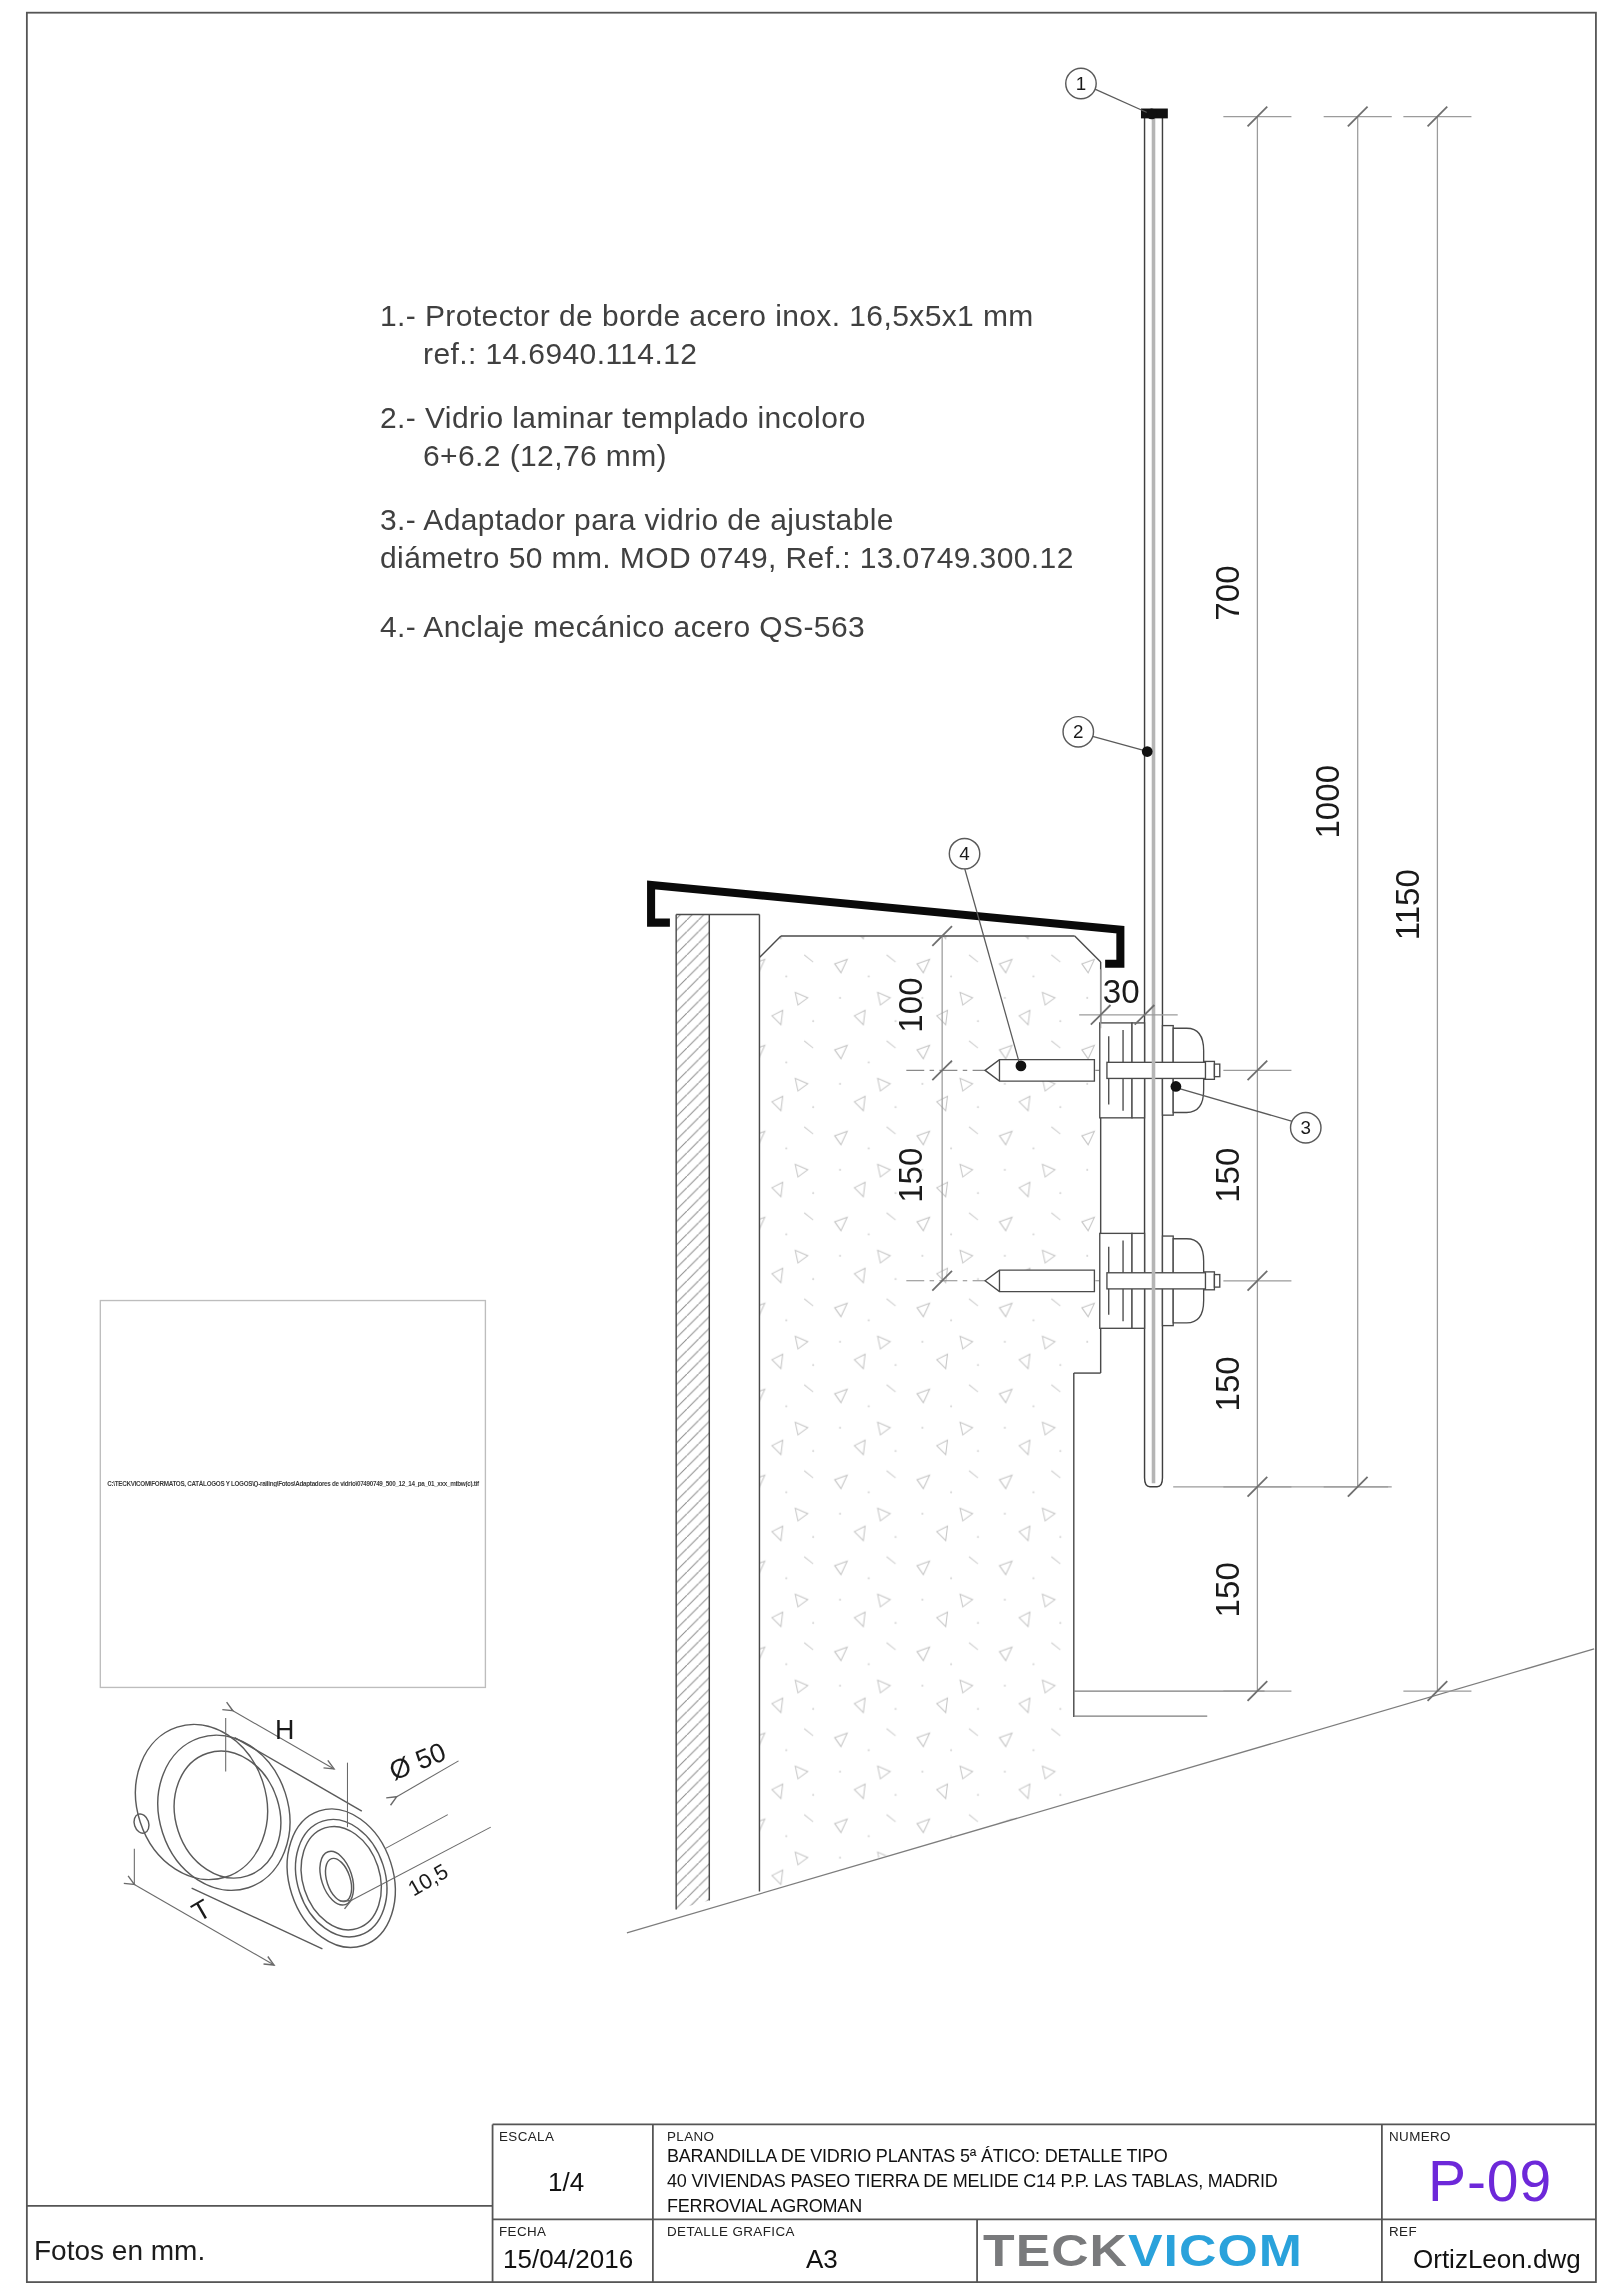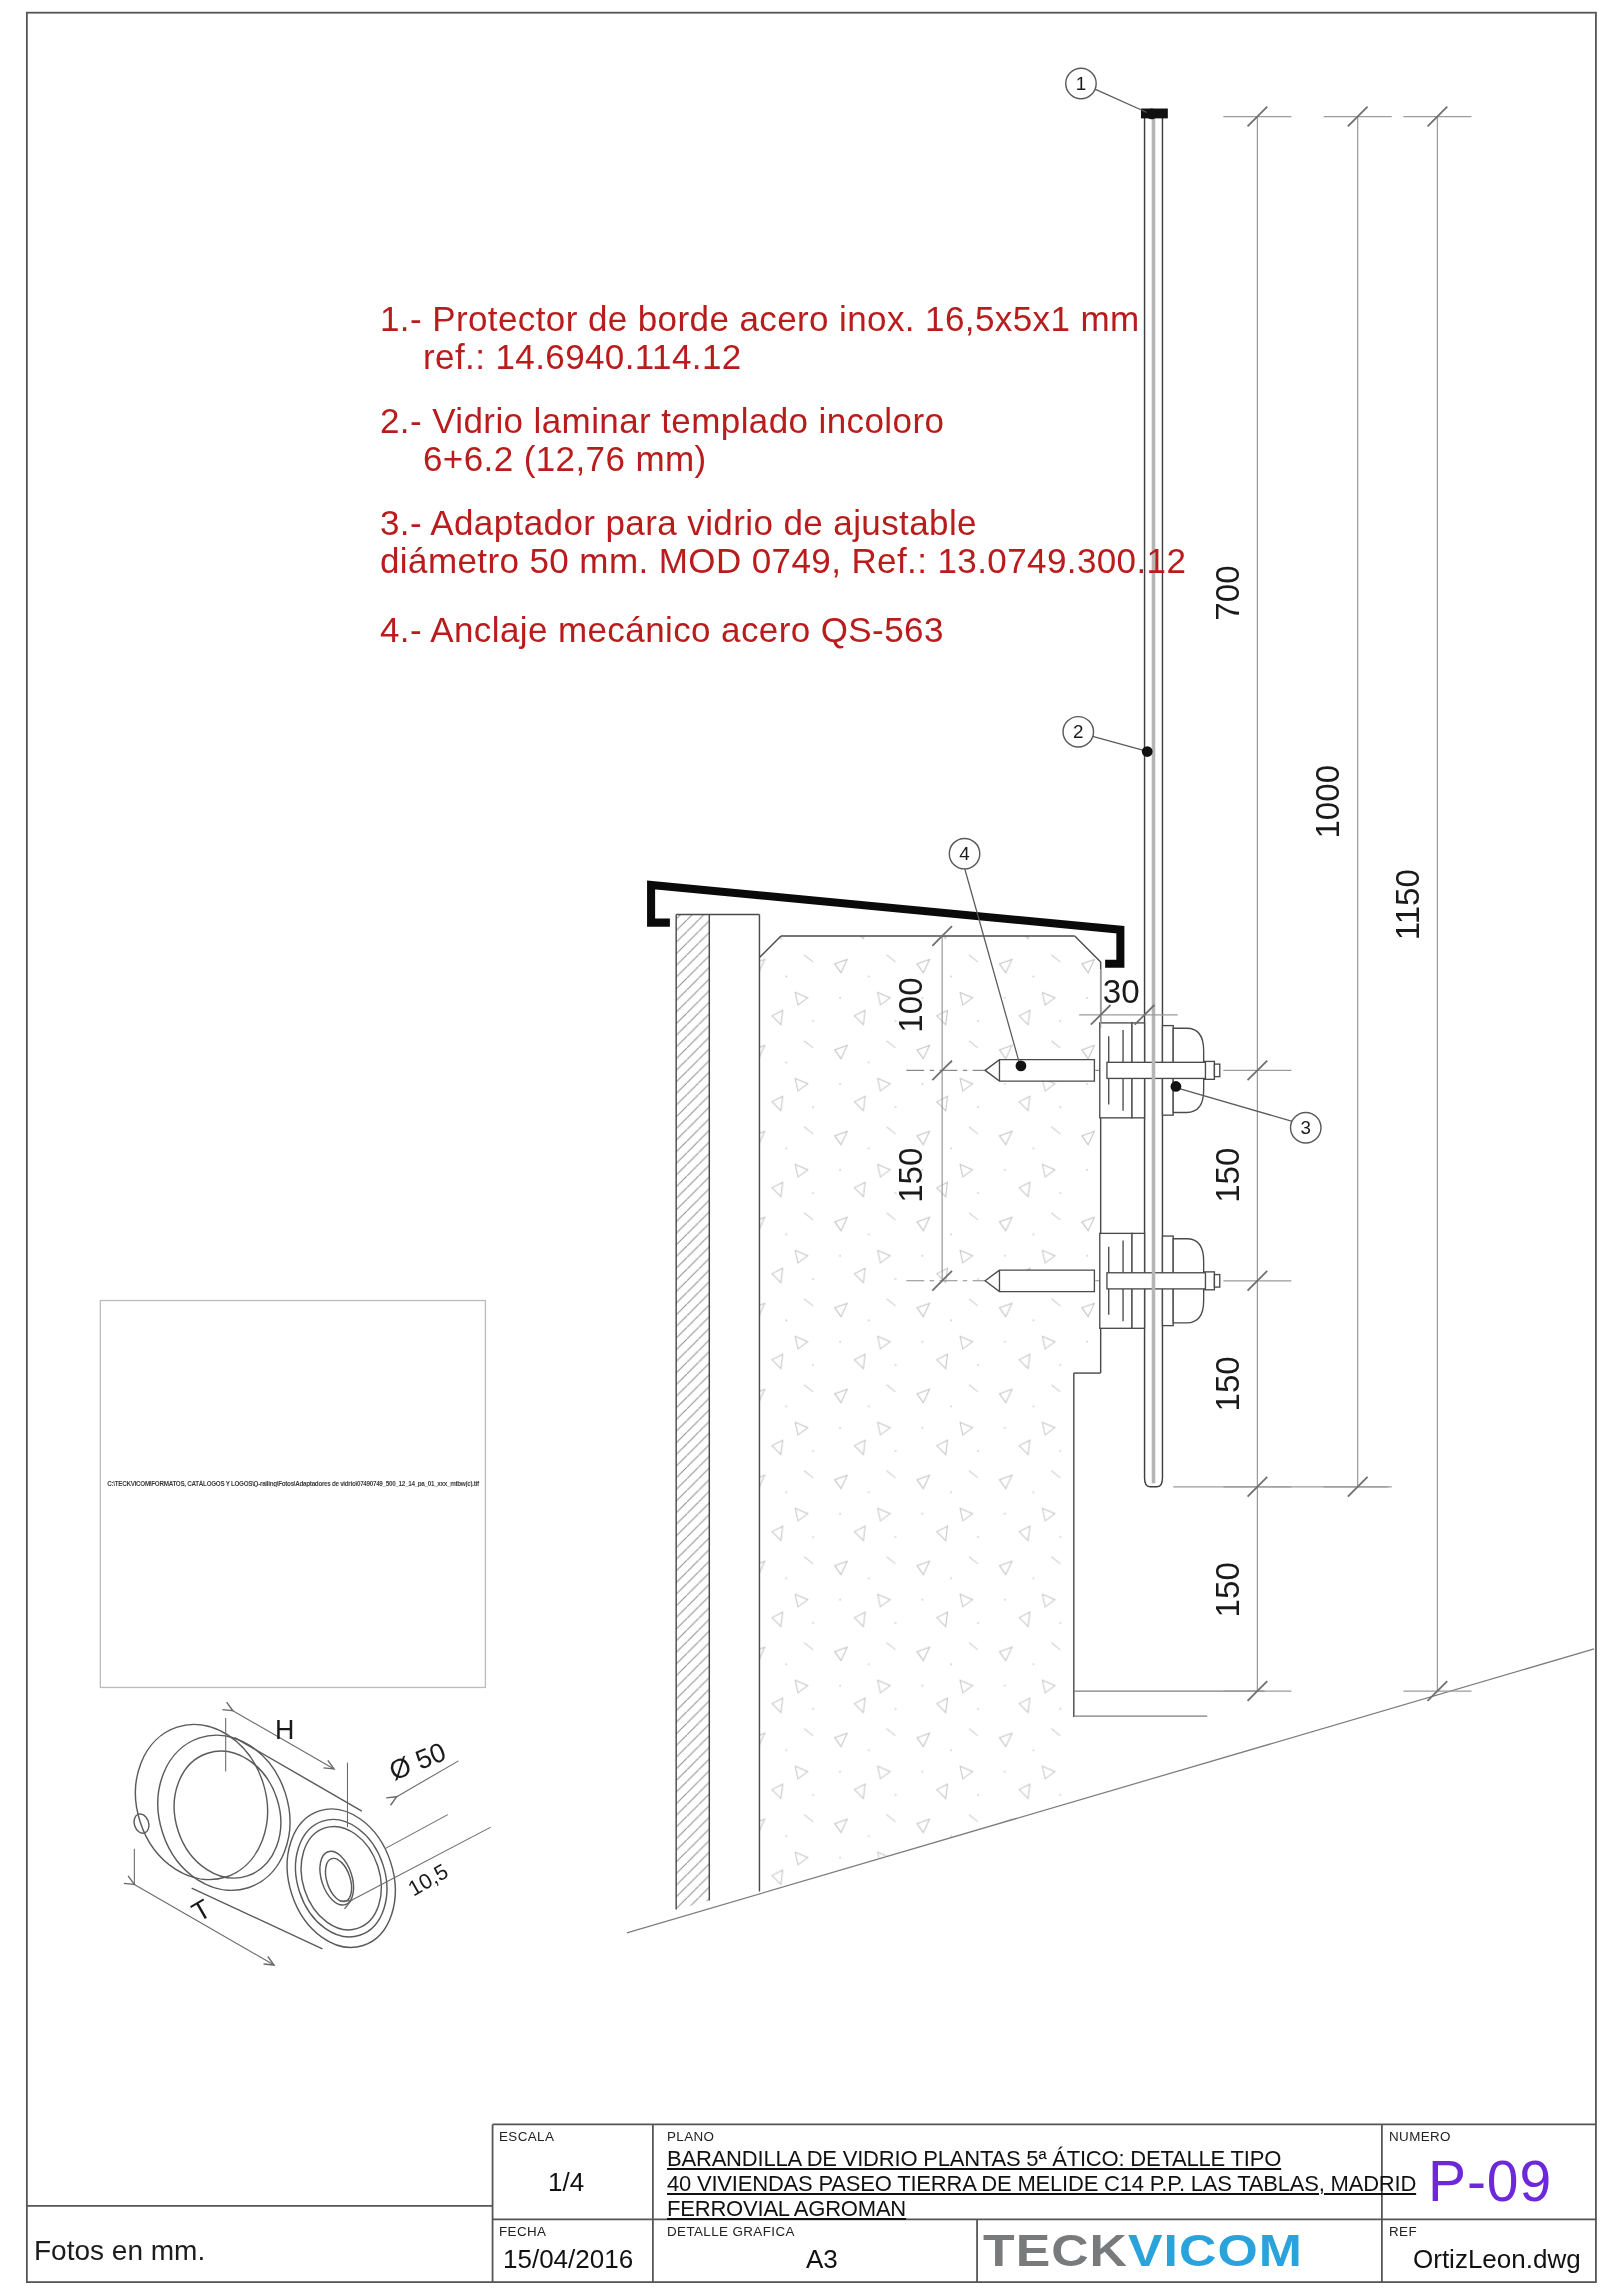--- a/index.html
+++ b/index.html
@@ -1,27 +1,27 @@
 <!DOCTYPE html>
 <html style="font-size:14.3px"><head>
 <meta charset="utf-8">
 <style>
   html,body{margin:0;padding:0;background:#ffffff;}
   .page{position:relative;width:1621px;height:2293px;background:#ffffff;overflow:hidden;
         font-family:"Liberation Sans",sans-serif;color:#1a1a1a;}
   svg{position:absolute;left:0;top:0;}
   svg text{font-family:"Liberation Sans",sans-serif;fill:#1a1a1a;}
-  .legend-line{position:absolute;font-size:35px;letter-spacing:0.4px;color:#b91c1c;white-space:nowrap;}
+  .legend-line{position:absolute;font-size:30px;letter-spacing:0.4px;color:#404040;white-space:nowrap;}
   .note{position:absolute;left:34px;top:2235px;font-size:28px;color:#1c1c1c;}
   .tiny-path{position:absolute;left:105px;top:1480px;width:376px;text-align:center;
              font-size:6.3px;font-weight:bold;letter-spacing:-0.3px;color:#3a3a3a;
              white-space:nowrap;overflow:hidden;}
   .tb-label{position:absolute;font-size:13.4px;letter-spacing:0.4px;color:#222;}
   .tb-val-md{position:absolute;font-size:26px;color:#111;white-space:nowrap;}
-  .tb-plano{position:absolute;font-size:22px;color:#111;white-space:nowrap;letter-spacing:-0.2px;text-decoration:underline;}
+  .tb-plano{position:absolute;font-size:18px;color:#111;white-space:nowrap;letter-spacing:-0.2px;}
   .tb-numero{position:absolute;font-size:57px;color:#6d28d9;letter-spacing:0.9px;}
   .logo{position:absolute;left:983px;top:2225px;font-size:45px;font-weight:bold;
         letter-spacing:0.9px;white-space:nowrap;transform:scale(1.15,1);transform-origin:left center;}
   .logo .teck{color:#797a7c;} .logo .vicom{color:#2aa2db;}
 </style>
 </head>
 <body>
 
 <div class="page">
 

